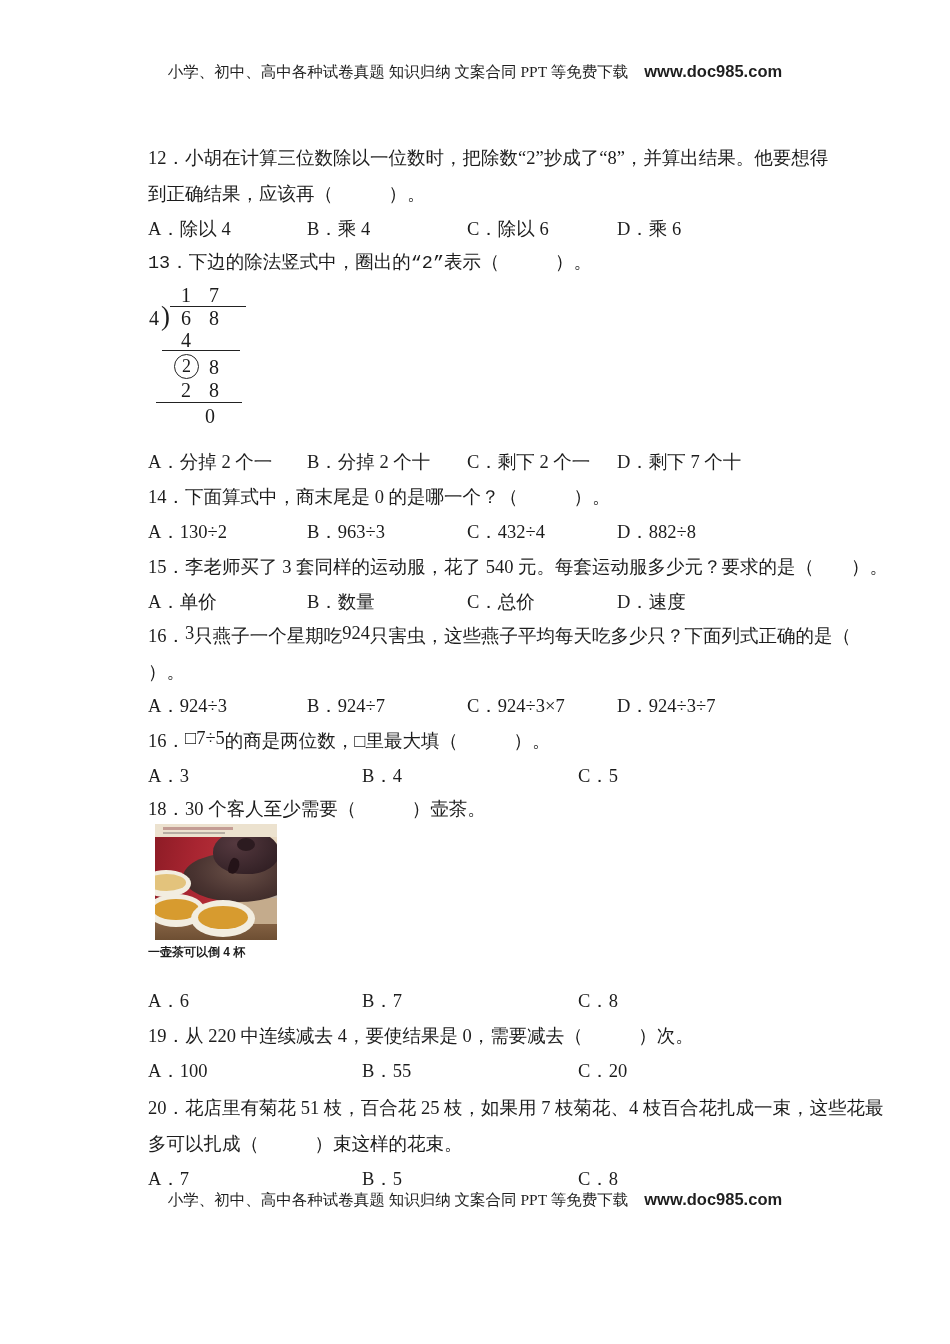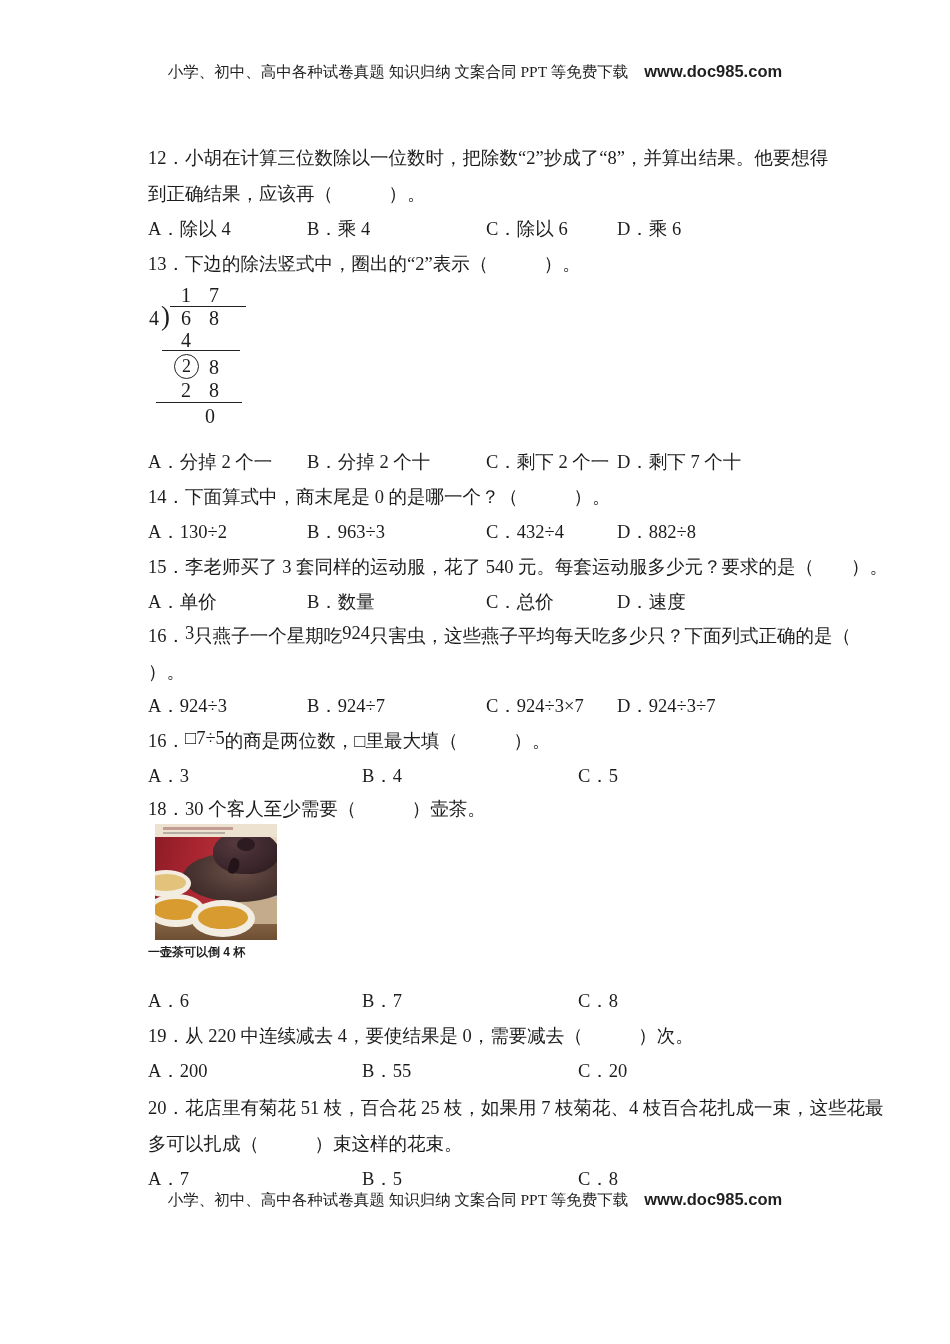--- a/index.html
+++ b/index.html
@@ -2,21 +2,21 @@
 <html><head>
 <meta charset="utf-8">
 <style>
   html,body{margin:0;padding:0;background:#ffffff;}
   .page{position:relative;width:950px;height:1344px;background:#ffffff;overflow:hidden;
         font-family:"Liberation Serif","DejaVu Serif",serif;color:#1c1c1c;}
   .row{position:absolute;left:148px;height:26px;font-size:18.5px;line-height:24px;white-space:nowrap;}
   .hdr{position:absolute;left:0;width:950px;text-align:center;font-size:15.5px;white-space:nowrap;color:#1f1f1f;}
   .hdr .url{font-family:"Liberation Sans","DejaVu Sans",sans-serif;font-weight:bold;font-size:16.5px;margin-left:16px;}
   .opt{position:absolute;top:0;white-space:nowrap;}
-  .c4a{left:0;} .c4b{left:159px;} .c4c{left:319px;margin-left:19px;} .c4d{left:469px;}
+  .c4a{left:0;} .c4b{left:159px;} .c4c{left:319px;} .c4d{left:469px;}
   .c3a{left:0;} .c3b{left:214px;} .c3c{left:430px;}
   .mathraise{position:relative;top:-3px;font-family:"Liberation Serif","DejaVu Serif",serif;}
   
   .division{position:absolute;left:148px;top:286px;width:130px;height:150px;font-size:20px;}
   .dg{position:absolute;width:20px;text-align:center;line-height:22px;}
   .vinc{position:absolute;left:22px;top:20px;width:76px;border-top:1.6px solid #222;}
   .hl1{position:absolute;left:14px;top:64px;width:78px;border-top:1.6px solid #222;}
   .hl2{position:absolute;left:8px;top:116px;width:86px;border-top:1.6px solid #222;}
   .bracket{position:absolute;left:13px;top:15px;font-size:27px;transform:scaleY(1.05);}
   .circ{position:absolute;left:26px;top:68px;width:23px;height:23px;border:1.5px solid #222;
@@ -63,21 +63,21 @@
 
   <div class="row" style="top:146px;">12．小胡在计算三位数除以一位数时，把除数“2”抄成了“8”，并算出结果。他要想得</div>
   <div class="row" style="top:182px;">到正确结果，应该再（　　　）。</div>
   <div class="row" style="top:217px;">
     <span class="opt c4a">A．除以 4</span>
     <span class="opt c4b">B．乘 4</span>
     <span class="opt c4c">C．除以 6</span>
     <span class="opt c4d">D．乘 6</span>
   </div>
 
-  <div class="row" style="top:252px;">13．下边的除法竖式中，圈出的“2”表示（　　　）。</div>
+  <div class="row" style="top:252px;font-family:Liberation Mono, monospace;">13．下边的除法竖式中，圈出的“2”表示（　　　）。</div>
 
   <div class="division">
     <span class="dg" style="left:28px;top:-2px;">1</span>
     <span class="dg" style="left:56px;top:-2px;">7</span>
     <div class="vinc"></div>
     <span class="dg" style="left:-4px;top:21px;">4</span>
     <span class="bracket">)</span>
     <span class="dg" style="left:28px;top:21px;">6</span>
     <span class="dg" style="left:56px;top:21px;">8</span>
     <span class="dg" style="left:28px;top:43px;">4</span>
@@ -161,21 +161,21 @@
   <div class="caption">一壶茶可以倒 4 杯</div>
 
   <div class="row" style="top:989px;">
     <span class="opt c3a">A．6</span>
     <span class="opt c3b">B．7</span>
     <span class="opt c3c">C．8</span>
   </div>
 
   <div class="row" style="top:1024px;">19．从 220 中连续减去 4，要使结果是 0，需要减去（　　　）次。</div>
   <div class="row" style="top:1059px;">
-    <span class="opt c3a">A．200</span>
+    <span class="opt c3a">A．100</span>
     <span class="opt c3b">B．55</span>
     <span class="opt c3c">C．20</span>
   </div>
 
   <div class="row" style="top:1096px;">20．花店里有菊花 51 枝，百合花 25 枝，如果用 7 枝菊花、4 枝百合花扎成一束，这些花最</div>
   <div class="row" style="top:1132px;">多可以扎成（　　　）束这样的花束。</div>
   <div class="row" style="top:1167px;">
     <span class="opt c3a">A．7</span>
     <span class="opt c3b">B．5</span>
     <span class="opt c3c">C．8</span>

